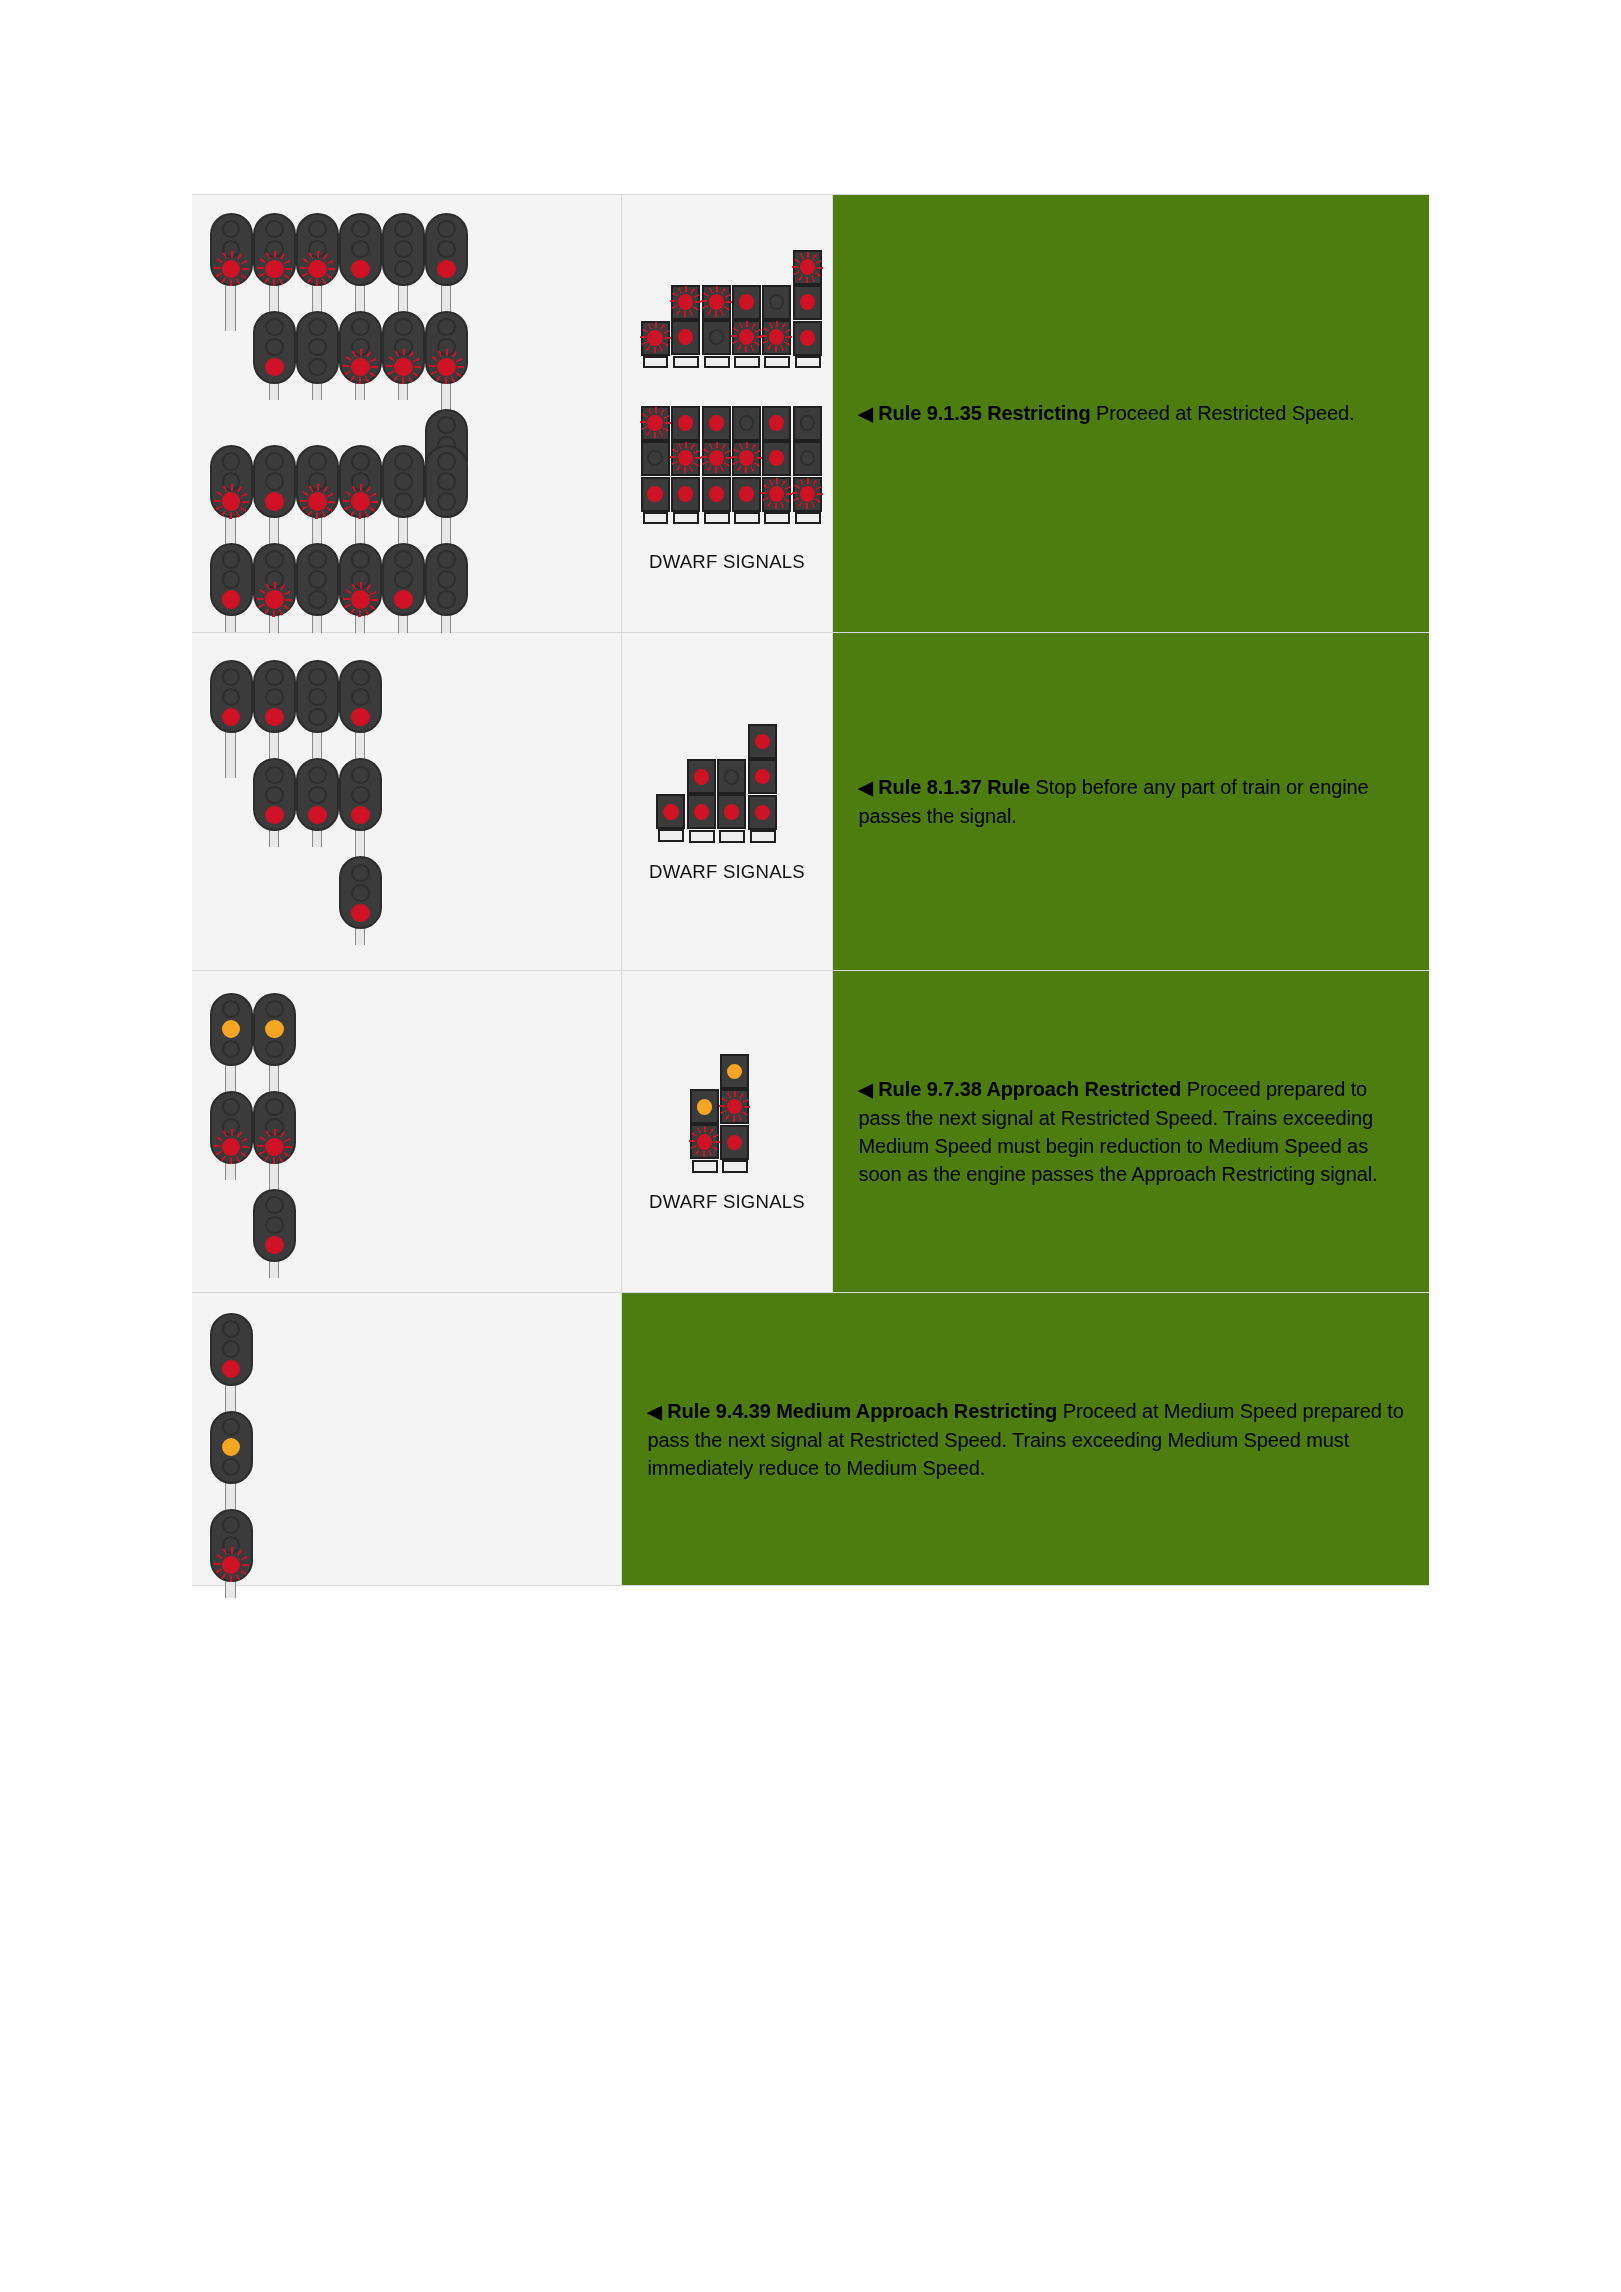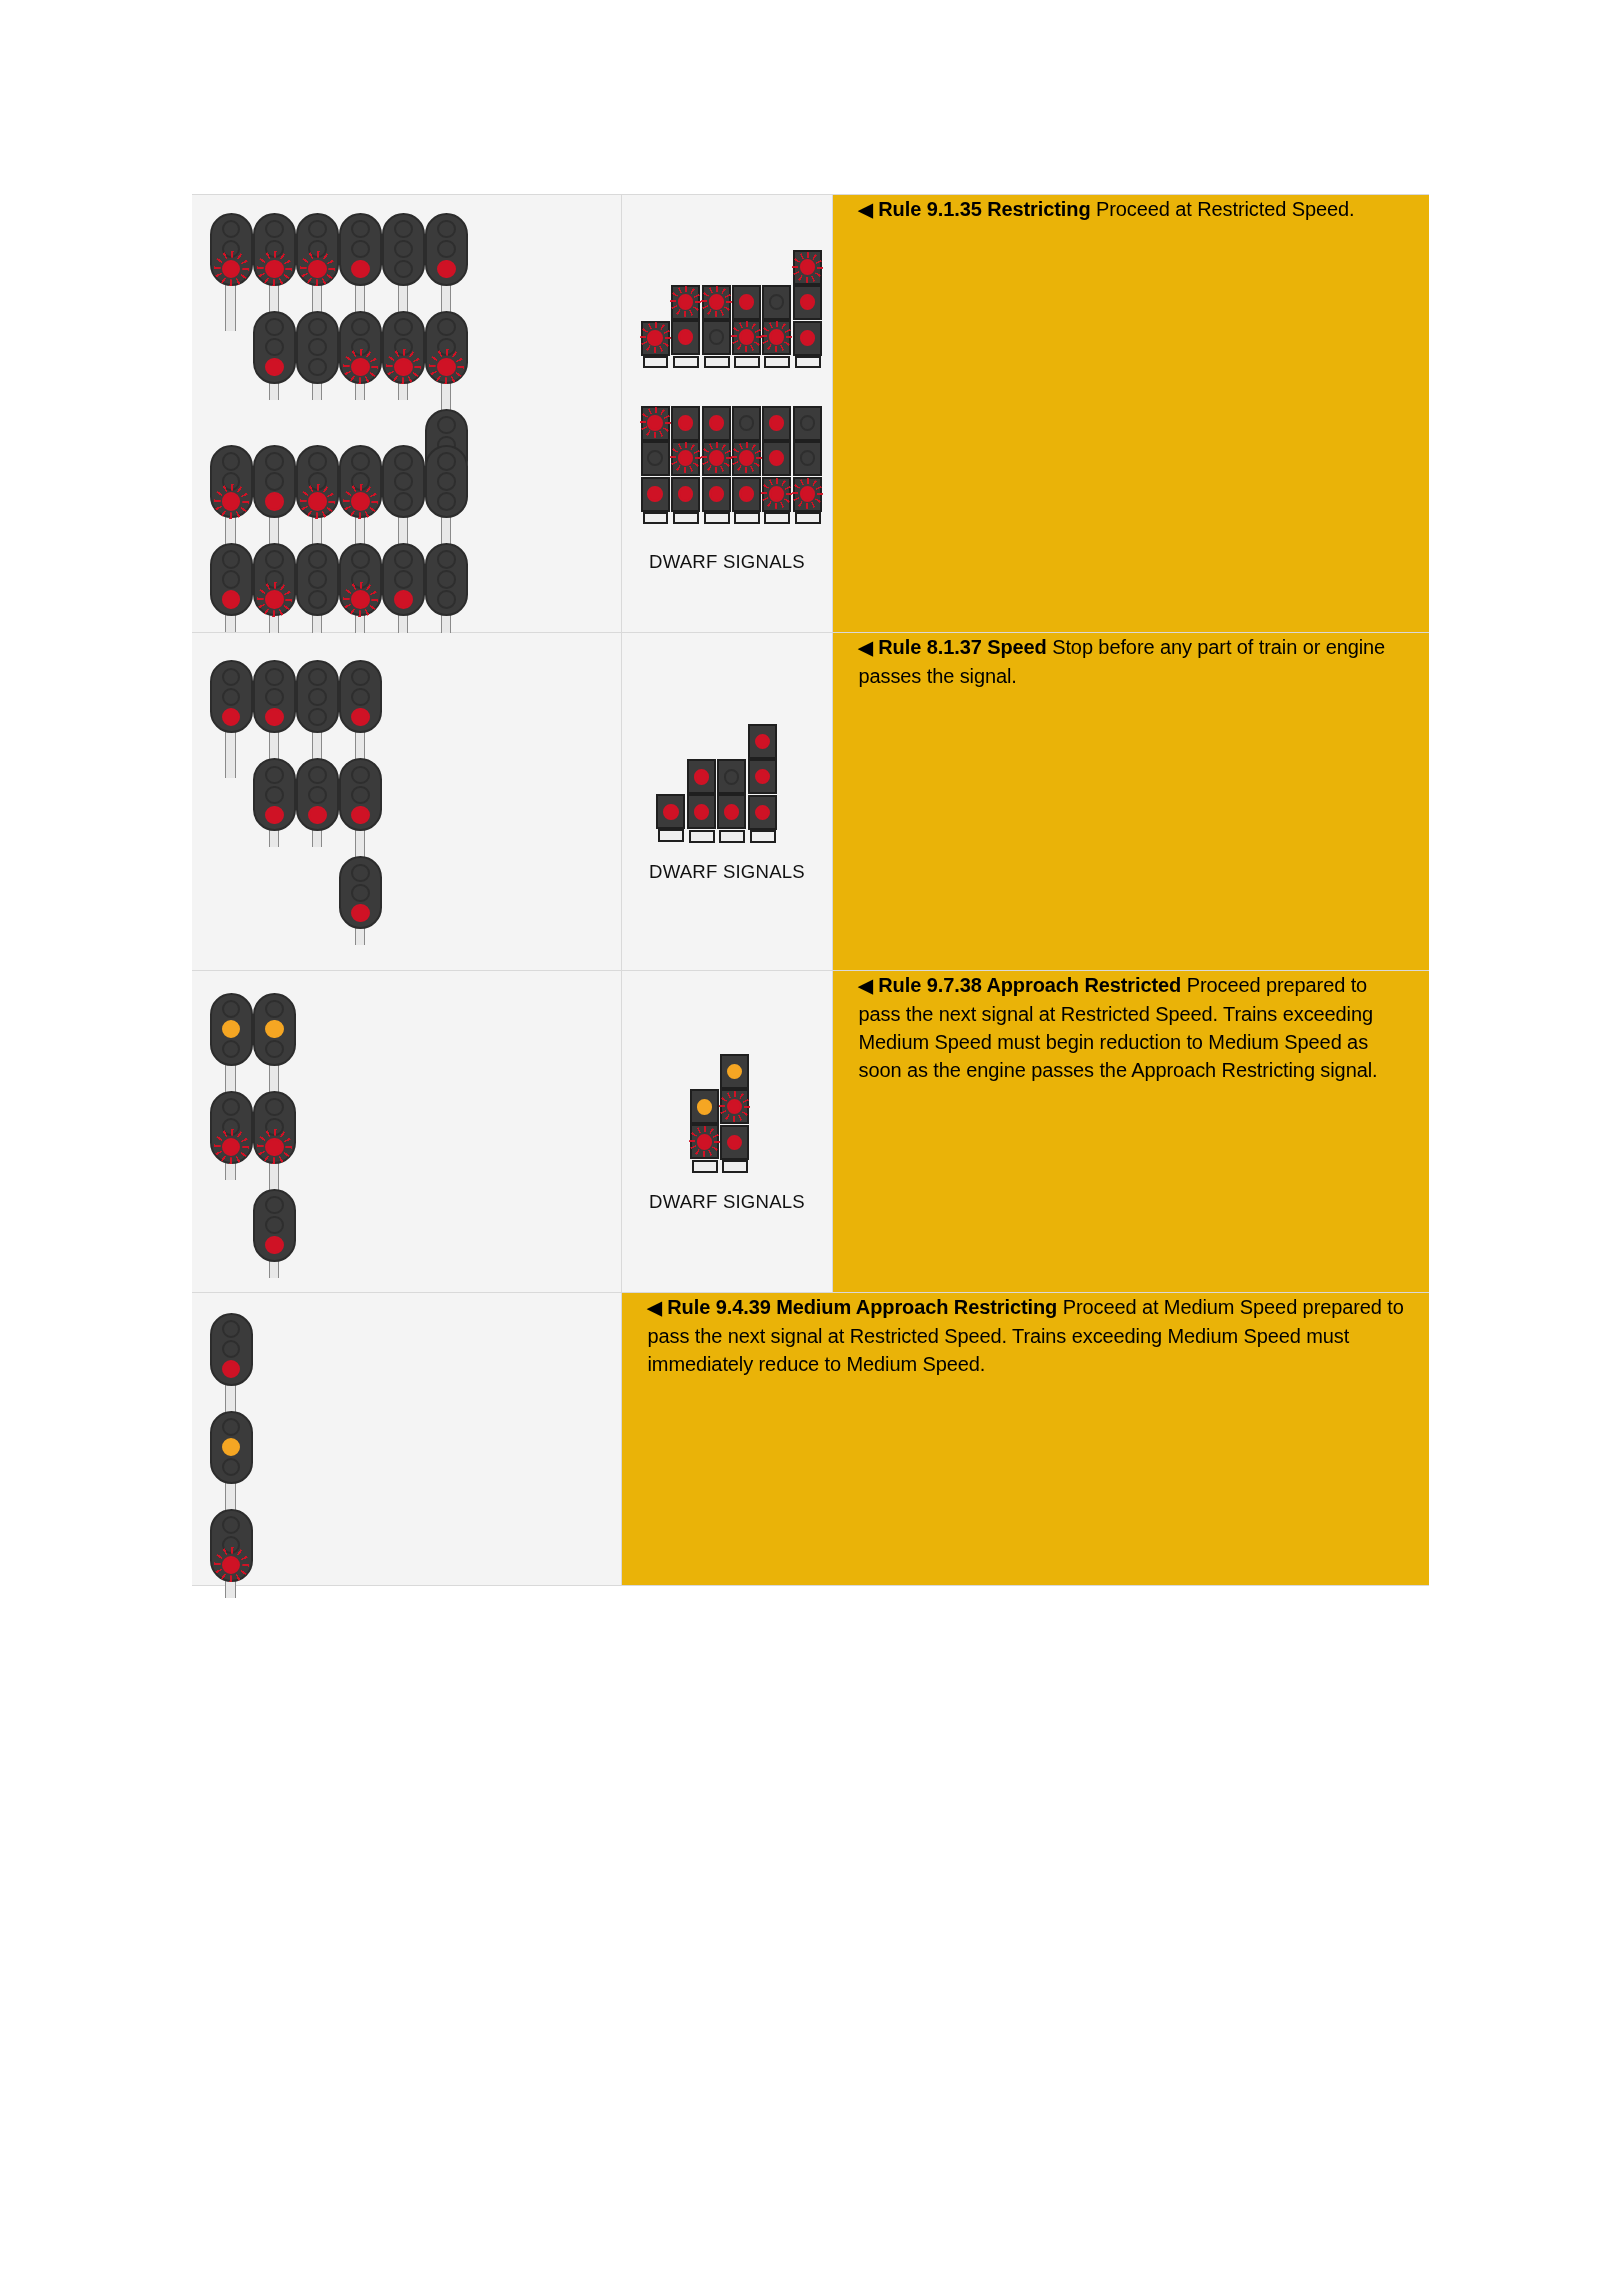--- a/index.html
+++ b/index.html
@@ -33,22 +33,22 @@
     width:210px;flex:0 0 210px;
     position:relative;
     border-right:1px solid #d9d9d9;
     background:#f4f4f4;
     display:flex;flex-direction:column;
     align-items:center;justify-content:center;
   }
   .col-text{
     flex:1 1 auto;
     position:relative;
-    background:#eab308;
-    display:flex;align-items:flex-start;
+    background:#4d7c0f;
+    display:flex;align-items:center;
     padding:0 21.6px 0 25.5px;
     box-sizing:border-box;
   }
 
   .rule-text{
     font-size:20px;
     line-height:28px;
     letter-spacing:-0.1px;
   }
   .rule-text b{font-weight:bold;}
@@ -638,21 +638,21 @@
             <div class="dbase" style="left:2px;top:106px;"></div>
           </div>
         </div>
         <div class="dwarf-caption">DWARF SIGNALS</div>
       </div>
 
       <div class="col-text">
         <div class="rule-text">
           <b><span class="arrow">◀</span>
           <span>Rule 8.1.37</span>
-          <span>Speed</span></b>
+          <span>Rule</span></b>
           <span>Stop before any part of train or engine passes the signal.</span>
         </div>
       </div>
     </div>
 
     <div class="rule-row" style="height:321px;">
 
       <div class="col-aspects">
         <div class="sig" style="left:17.6px;top:21.6px;">
           <div class="mast" style="left:15.7px;top:71px;height:116px;"></div>

